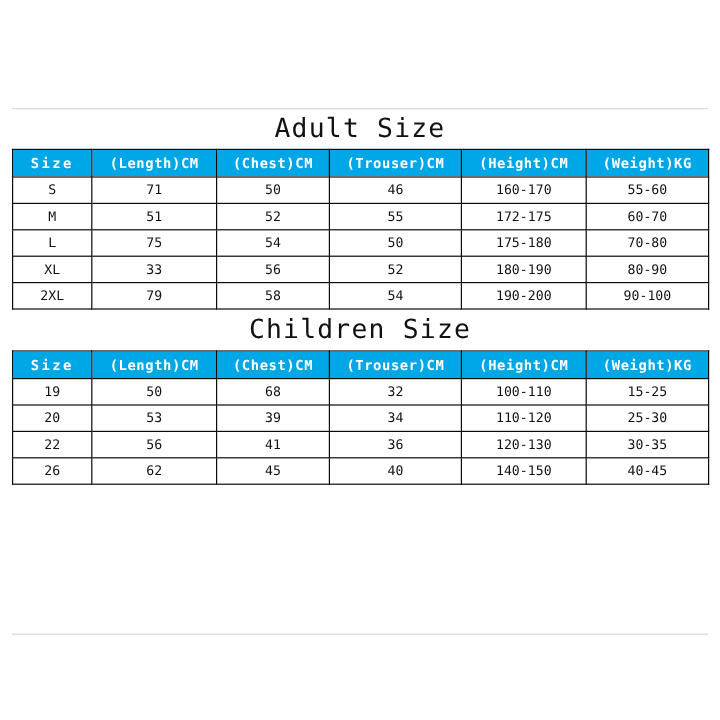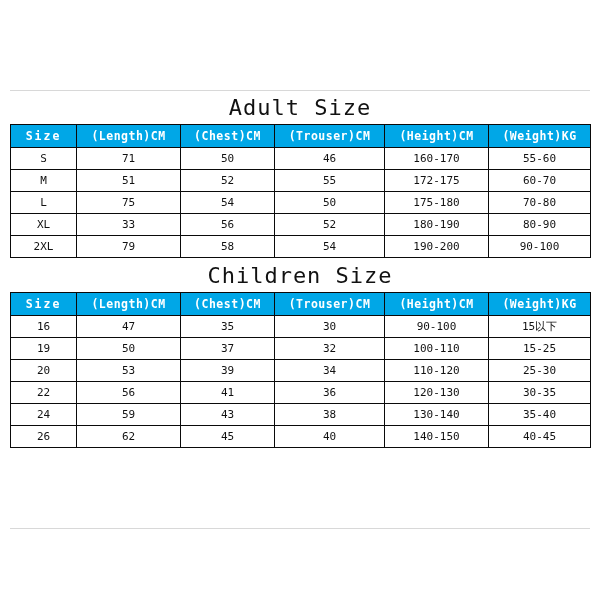--- a/index.html
+++ b/index.html
@@ -181,31 +181,23 @@
           <th class="size-col">Size</th>
           <th>(Length)CM</th>
           <th>(Chest)CM</th>
           <th>(Trouser)CM</th>
           <th>(Height)CM</th>
           <th>(Weight)KG</th>
         </tr>
       </thead>
       <tbody>
         <tr>
-          <td>16</td>
-          <td>47</td>
-          <td>35</td>
-          <td>30</td>
-          <td>90-100</td>
-          <td>15以下</td>
-        </tr>
-        <tr>
           <td>19</td>
           <td>50</td>
-          <td>37</td>
+          <td>68</td>
           <td>32</td>
           <td>100-110</td>
           <td>15-25</td>
         </tr>
         <tr>
           <td>20</td>
           <td>53</td>
           <td>39</td>
           <td>34</td>
           <td>110-120</td>
@@ -213,28 +205,20 @@
         </tr>
         <tr>
           <td>22</td>
           <td>56</td>
           <td>41</td>
           <td>36</td>
           <td>120-130</td>
           <td>30-35</td>
         </tr>
         <tr>
-          <td>24</td>
-          <td>59</td>
-          <td>43</td>
-          <td>38</td>
-          <td>130-140</td>
-          <td>35-40</td>
-        </tr>
-        <tr>
           <td>26</td>
           <td>62</td>
           <td>45</td>
           <td>40</td>
           <td>140-150</td>
           <td>40-45</td>
         </tr>
       </tbody>
     </table>
 

